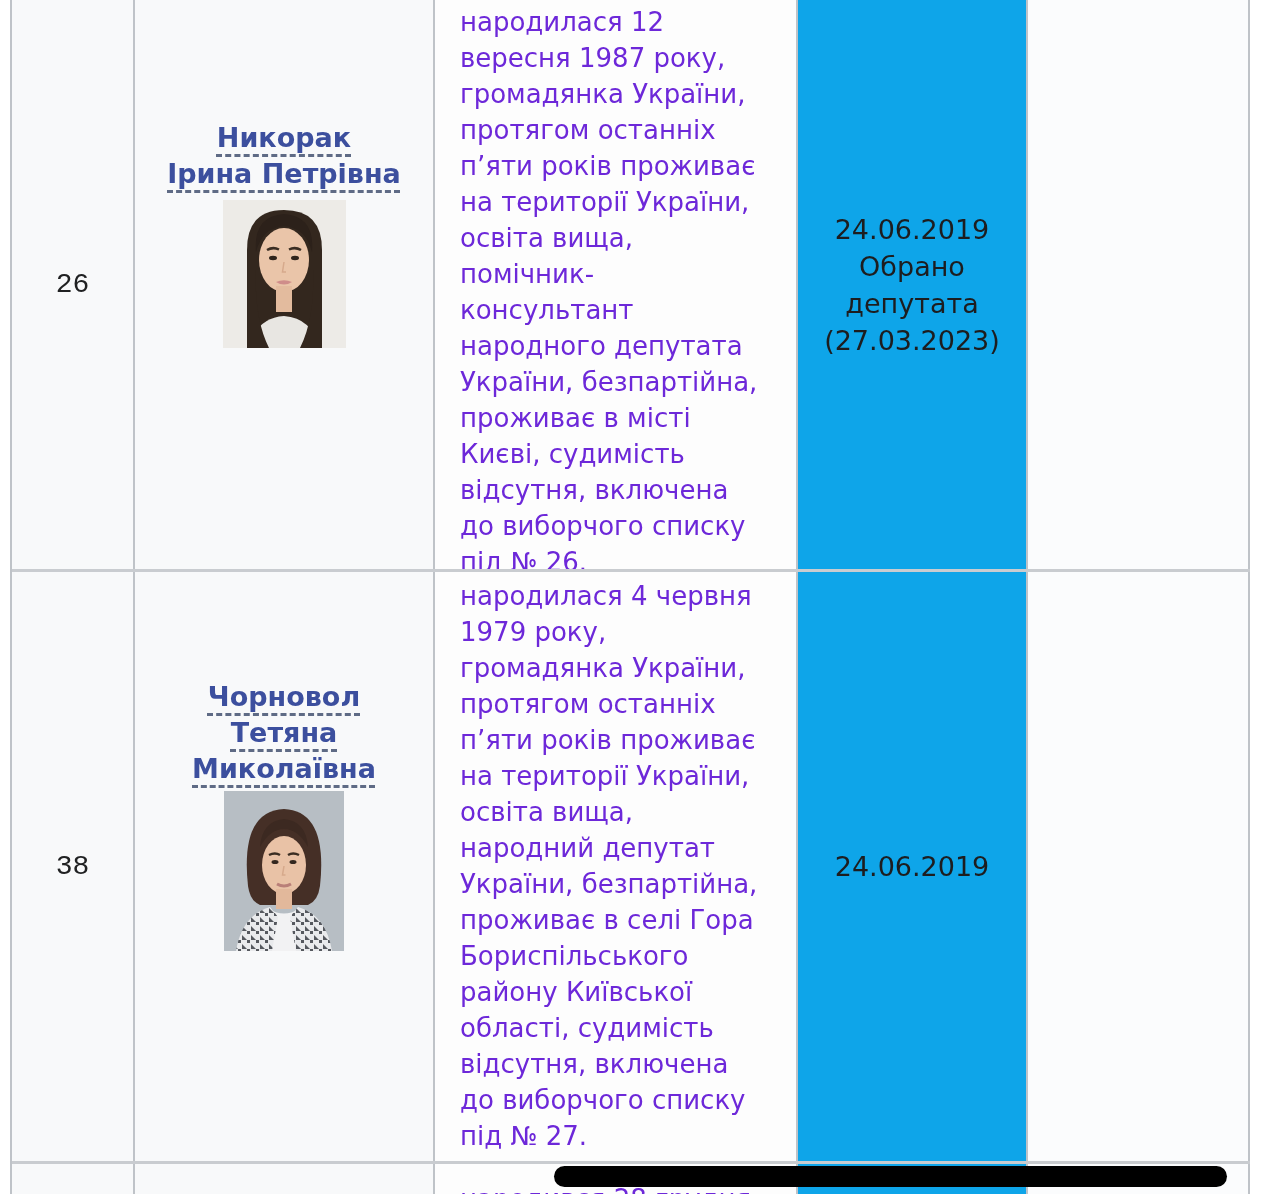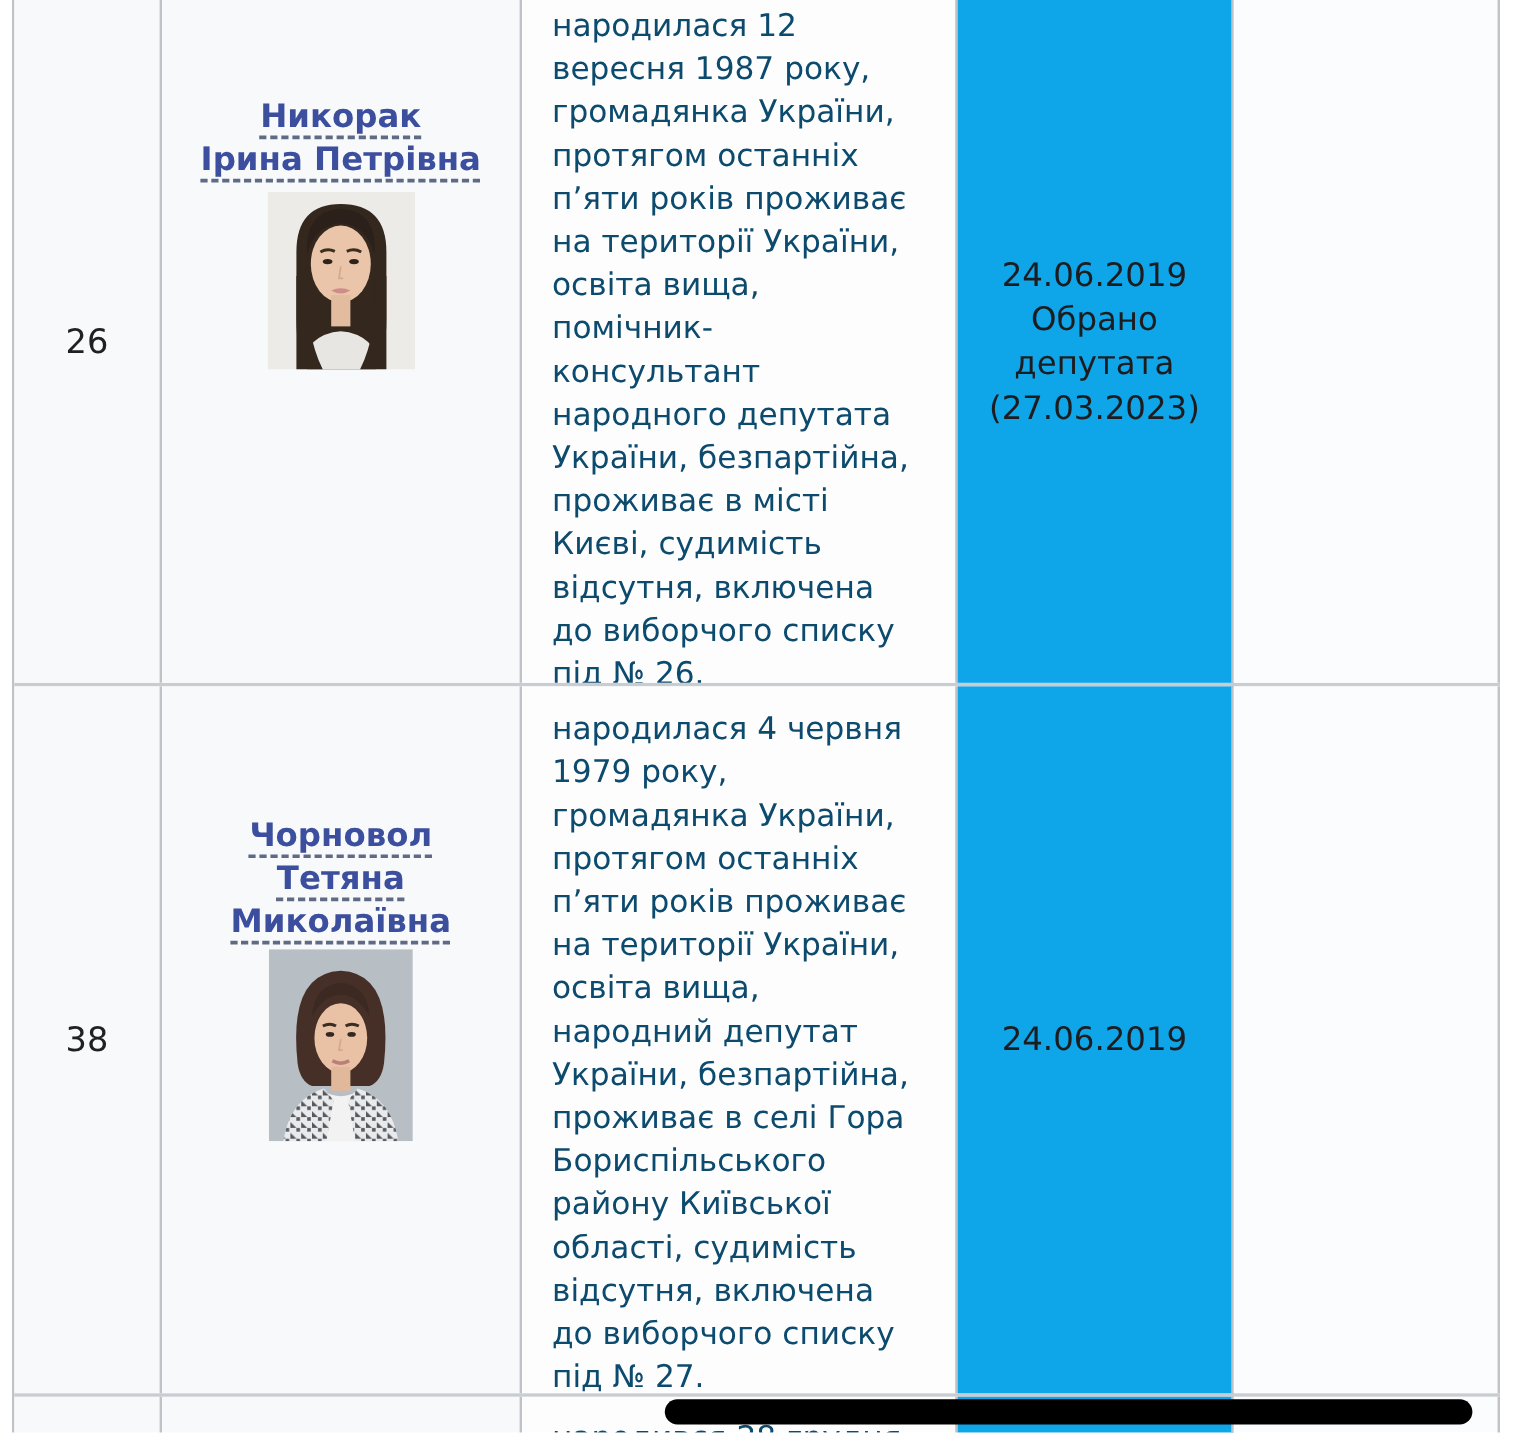--- a/index.html
+++ b/index.html
@@ -25,47 +25,47 @@
     border-right:2px solid #bfc3c8;
     position:relative;
     overflow:hidden;
   }
   .c1{width:123px;background:#f8f9fa;display:flex;align-items:center;justify-content:center;}
   .c2{width:300px;background:#f8f9fa;text-align:center;}
   .c3{width:363px;background:#fdfdfd;}
   .c4{width:230px;background:#0ea5e9;display:flex;align-items:center;justify-content:center;}
   .c5{width:222px;background:#fbfcfd;}
   .row-num{
-    font-size:28px;color:#202122;
+    font-size:28px;color:#202122;font-family:Liberation Mono, monospace;
   }
   .name-link{
     display:inline-block;
     font-size:27px;font-weight:bold;
     line-height:36px;
     color:#3c4f9e;
     white-space:pre-line;
     text-decoration:underline;
     text-decoration-style:dashed;
     text-decoration-color:#5f6b85;
     text-decoration-thickness:3px;
     text-underline-offset:7px;
     cursor:pointer;
   }
-  .row-26 .c2{padding-top:80px;}
+  .row-26 .c2{padding-top:120px;}
   .row-27 .c2{padding-top:107px;}
   .photo{display:block;margin:8px auto 0;line-height:0;}
   .photo-26{width:123px;}
   .photo-27{width:120px;margin-top:4px;}
   .bio{
     font-size:26px;line-height:36px;
     white-space:pre-line;
-    color:#0c4a6e;
+    color:#6d28d9;
   }
   .row-26 .c3{padding:4px 14px 0 25px;}
-  .row-27 .c3{padding:18px 14px 0 25px;}
+  .row-27 .c3{padding:6px 14px 0 25px;}
   .row-28 .c3{padding:17px 14px 0 25px;}
   .date-info{
     font-size:27px;line-height:37px;
     text-align:center;
     white-space:pre-line;
     color:#1d1d1f;
   }
   .redaction-bar{
     position:absolute;
     left:554px;top:1166px;

